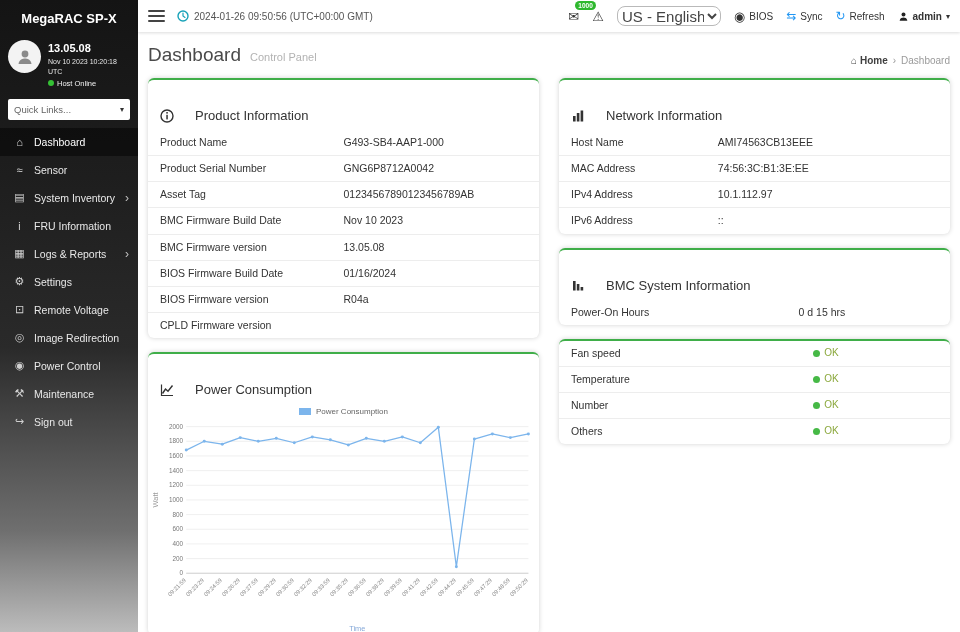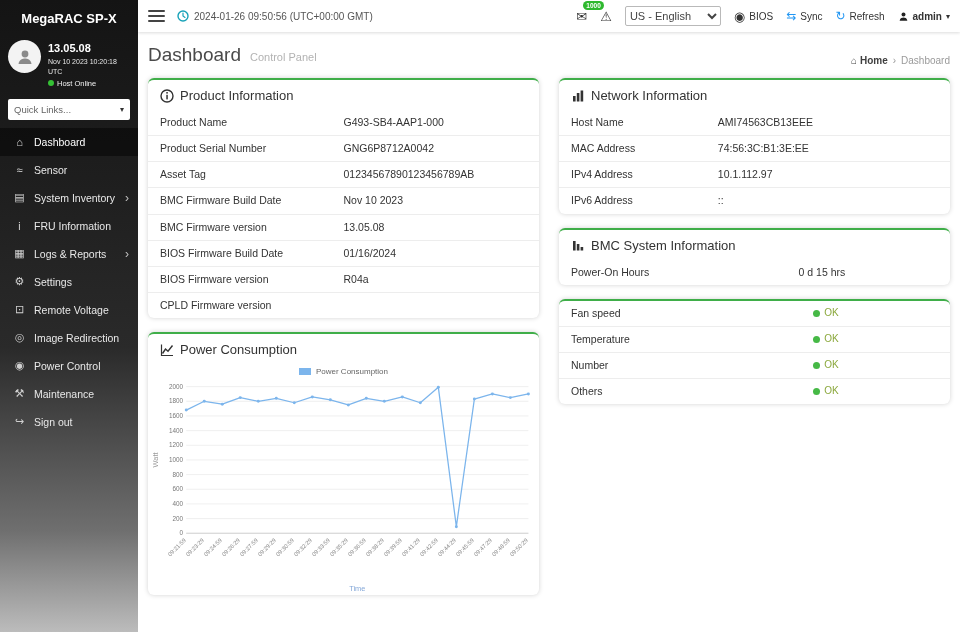--- a/index.html
+++ b/index.html
@@ -34,40 +34,40 @@
   .topbar { height:32px; background:#fff; box-shadow:0 1px 3px rgba(0,0,0,0.14);
     display:flex; align-items:center; padding:0 10px; gap:12px; position:relative; z-index:3; }
   .hamburger { width:17px; display:flex; flex-direction:column; gap:3px; cursor:pointer; }
   .hamburger span { height:2px; background:#444; border-radius:1px; }
   .datetime { display:flex; align-items:flex-end; gap:5px; font-size:10px; color:#555; }
   .topbar-right { margin-left:auto; display:flex; align-items:center; gap:13px; }
   .envelope-wrap { position:relative; cursor:pointer; }
   .glyph-dark { font-size:13px; color:#333; }
   .badge { position:absolute; top:-6px; left:7px; background:#2eb82e; color:#fff;
     font-size:6.5px; font-weight:bold; padding:1px 3px; border-radius:6px; }
-  .lang-select { font-size:11px; height:20px; width:96px; border:1px solid #b9b9b9;
-    border-radius:2px; color:#444; background:#fff; }
+  .lang-select { font-size:15px; height:20px; width:104px; border:1px solid #b9b9b9;
+    border-radius:8px; color:#444; background:#fff; }
   .top-btn { display:flex; align-items:center; gap:4px; font-size:10px; color:#333; cursor:pointer; }
   .icon-blue { color:#2196f3; font-size:12px; }
   .caret { font-size:8px; color:#333; }
 
   
   .content { flex:1; overflow:hidden; padding:8px 10px 0; }
   .page-head { display:flex; align-items:flex-end; justify-content:space-between; padding:4px 0 12px; }
   .title-wrap { display:flex; align-items:baseline; gap:9px; }
   .page-title { font-size:19px; color:#4a4a4a; font-weight:500; }
   .page-subtitle { font-size:11px; color:#b3b3b3; }
   .breadcrumb { font-size:10px; color:#9a9a9a; display:flex; align-items:center; gap:5px; }
   .crumb-home { color:#3f3f3f; font-weight:bold; cursor:pointer; display:flex; gap:3px; align-items:center; }
 
   .columns { display:flex; gap:20px; align-items:flex-start; }
   .col { flex:1; min-width:0; display:flex; flex-direction:column; gap:14px; }
   .card { background:#fff; border-radius:6px; border-top:2px solid #3fae49;
     box-shadow:0 0 5px rgba(0,0,0,0.18); overflow:hidden; }
-  .card-head { display:flex; align-items:center; gap:6px; padding:8px 12px 7px; font-size:13px; color:#333; }
+  .card-head { display:flex; align-items:center; gap:21px; padding:8px 12px 7px; font-size:13px; color:#333;margin-top:20px; }
   .info-row { display:flex; padding:6px 12px; border-bottom:1px solid #ededed;
     font-size:10.5px; color:#333; line-height:1.25; }
   .info-row:last-child { border-bottom:none; }
   .info-row .label { flex:0 0 50%; }
   .card.network .info-row .label { flex-basis:40%; }
   .card.bmc .info-row .label { flex-basis:62%; }
   .card.inv .info-row .label { flex-basis:66%; }
   .info-row .value { white-space:pre-line; }
   .status { display:flex; align-items:center; gap:4px; }
   .status-dot { width:7px; height:7px; border-radius:50%; background:#46b946; }

